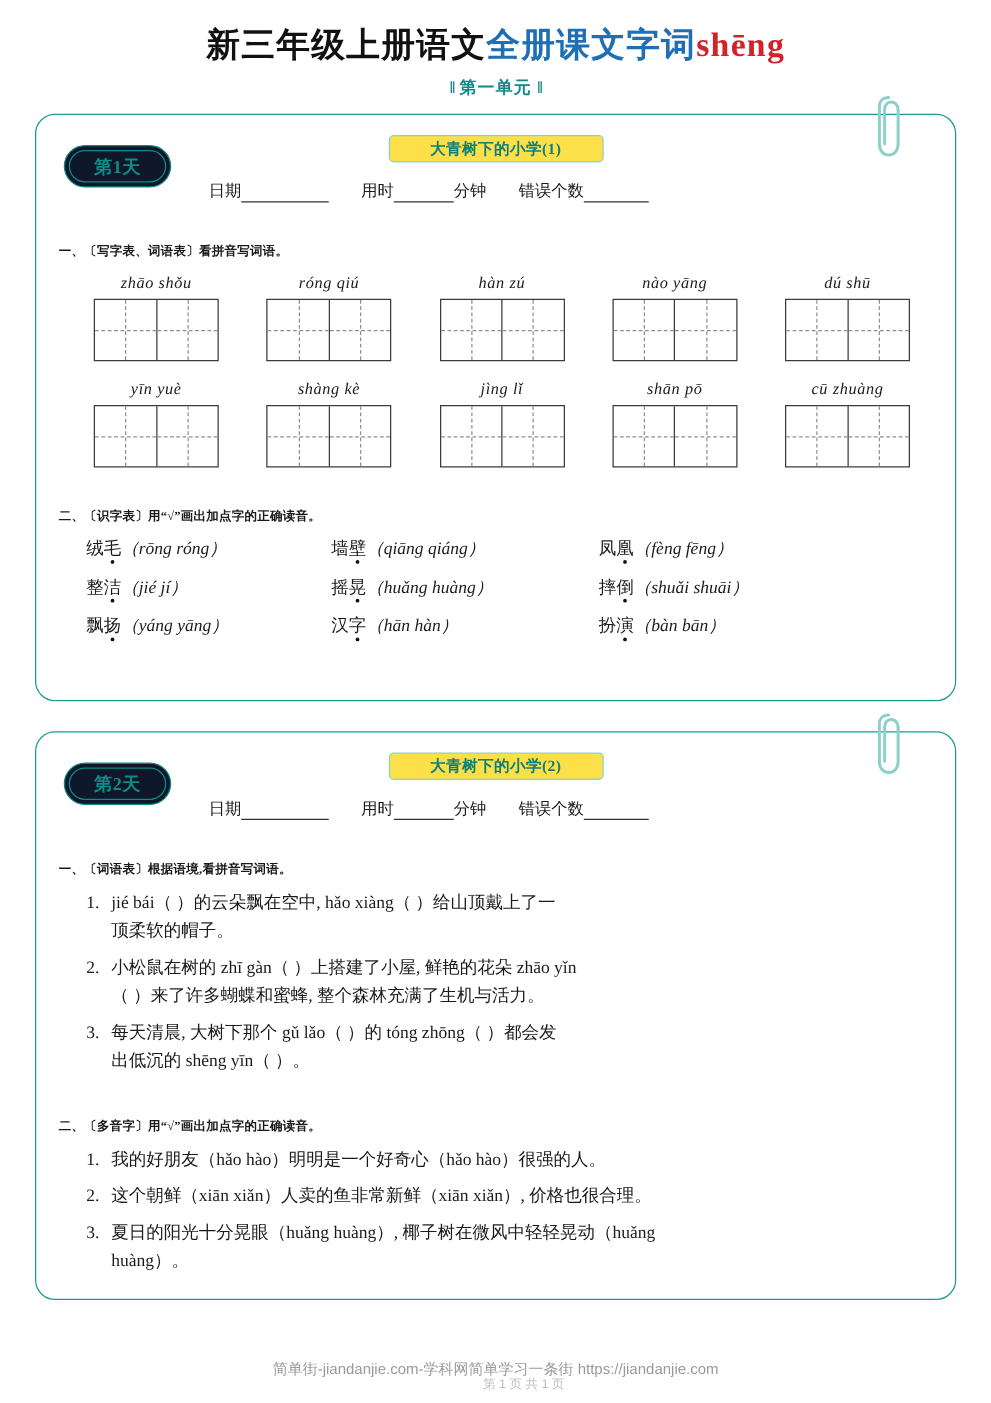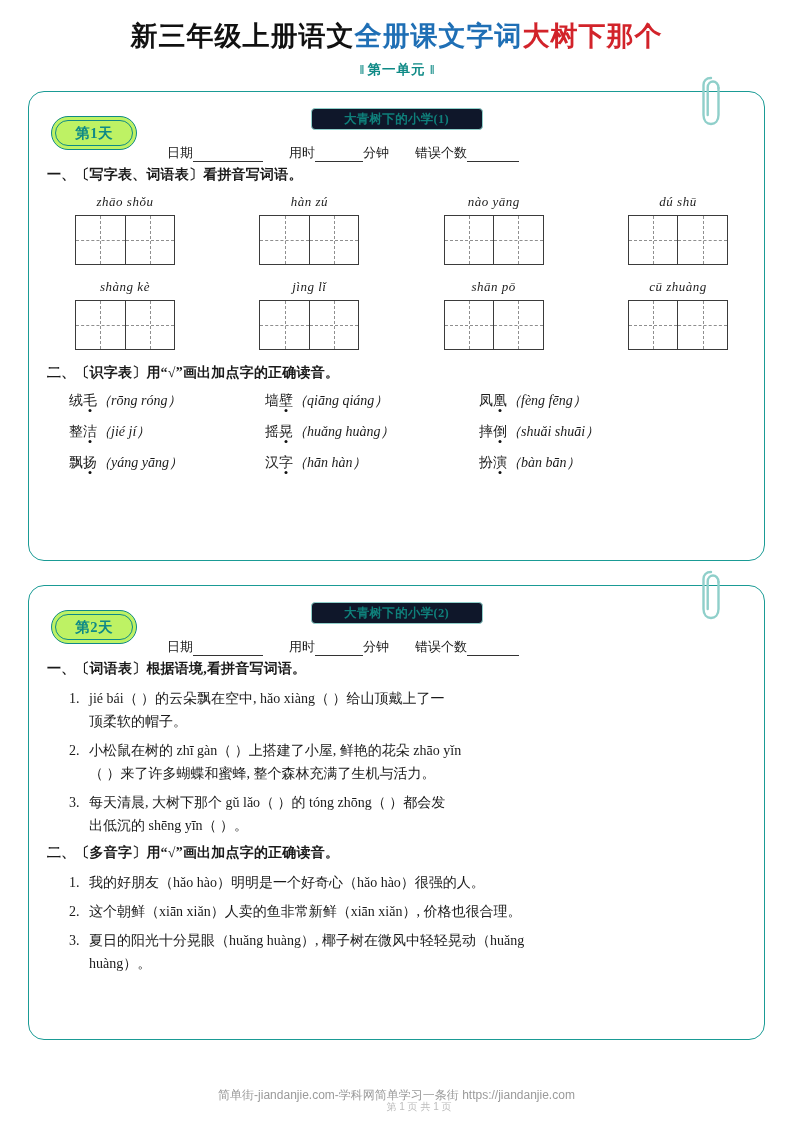--- a/index.html
+++ b/index.html
@@ -64,21 +64,21 @@
     position: absolute;
     left: 22px;
     top: 24px;
     width: 86px;
     height: 34px;
     border: 1.6px solid #0f8a86;
     border-radius: 17px;
     display: flex;
     align-items: center;
     justify-content: center;
-    background: #bef264;
+    background: #0f172a;
   }
   .day-badge-inner {
     width: 78px;
     height: 26px;
     border: 1.2px solid #0f8a86;
     border-radius: 13px;
     display: flex;
     align-items: center;
     justify-content: center;
     font-size: 14.5px;
@@ -86,21 +86,21 @@
     color: #0f8a86;
     letter-spacing: 0.5px;
     font-family: "Liberation Serif", serif;
   }
 
   
   .lesson-pill {
     margin: 2px auto 0 auto;
     width: 172px;
     height: 22px;
-    background: #0f172a;
+    background: #fde047;
     border: 1px solid #8fcfca;
     border-radius: 4px;
     color: #0f7f7a;
     font-size: 12.5px;
     font-weight: bold;
     display: flex;
     align-items: center;
     justify-content: center;
     letter-spacing: 0.3px;
   }
@@ -117,22 +117,22 @@
     white-space: nowrap;
   }
   .meta-item { display: inline-flex; align-items: flex-end; }
   .blank { display:inline-block; border-bottom: 1px solid #333; height: 13px; }
   .b-70 { width: 70px; }
   .b-48 { width: 48px; }
   .b-52 { width: 52px; }
 
   
   .sec-head {
-    margin-top: 4px;
-    font-size: 14px;
+    margin-top: 32px;
+    font-size: 10px;
     font-weight: bold;
     letter-spacing: 0.2px;
   }
   .brk { font-weight: bold; }
 
   
   .word-rows { margin-top: 10px; }
   .word-row {
     display: flex;
     justify-content: space-between;
@@ -230,21 +230,21 @@
     color: #bdbdbd;
     font-family: "Liberation Sans", sans-serif;
     margin-left: 45px;
   }
 </style>
 </head>
 <body>
 
 <div class="page-header">
   <div class="main-title">
-    <span class="t-black">新三年级上册语文</span><span class="t-blue">全册课文字词</span><span class="t-red">大树下那个</span>
+    <span class="t-black">新三年级上册语文</span><span class="t-blue">全册课文字词</span><span class="t-red">shēng</span>
   </div>
   <div class="unit-line">
     <span class="unit-bar">‖</span>
     <span>第一单元</span>
     <span class="unit-bar">‖</span>
   </div>
 </div>
 
 <div class="card" id="card-1">
 
@@ -282,20 +282,27 @@
   <div class="word-rows">
     <div class="word-row">
       <div class="word-cell">
         <div class="pinyin">zhāo shǒu</div>
         <div class="tianzi">
             <div class="tz-cell"></div>
             <div class="tz-cell"></div>
           </div>
       </div>
       <div class="word-cell">
+        <div class="pinyin">róng qiú</div>
+        <div class="tianzi">
+            <div class="tz-cell"></div>
+            <div class="tz-cell"></div>
+          </div>
+      </div>
+      <div class="word-cell">
         <div class="pinyin">hàn zú</div>
         <div class="tianzi">
             <div class="tz-cell"></div>
             <div class="tz-cell"></div>
           </div>
       </div>
       <div class="word-cell">
         <div class="pinyin">nào yāng</div>
         <div class="tianzi">
             <div class="tz-cell"></div>
@@ -304,20 +311,27 @@
       </div>
       <div class="word-cell">
         <div class="pinyin">dú  shū</div>
         <div class="tianzi">
             <div class="tz-cell"></div>
             <div class="tz-cell"></div>
           </div>
       </div>
     </div>
     <div class="word-row">
+      <div class="word-cell">
+        <div class="pinyin">yīn yuè</div>
+        <div class="tianzi">
+            <div class="tz-cell"></div>
+            <div class="tz-cell"></div>
+          </div>
+      </div>
       <div class="word-cell">
         <div class="pinyin">shàng kè</div>
         <div class="tianzi">
             <div class="tz-cell"></div>
             <div class="tz-cell"></div>
           </div>
       </div>
       <div class="word-cell">
         <div class="pinyin">jìng lǐ</div>
         <div class="tianzi">

